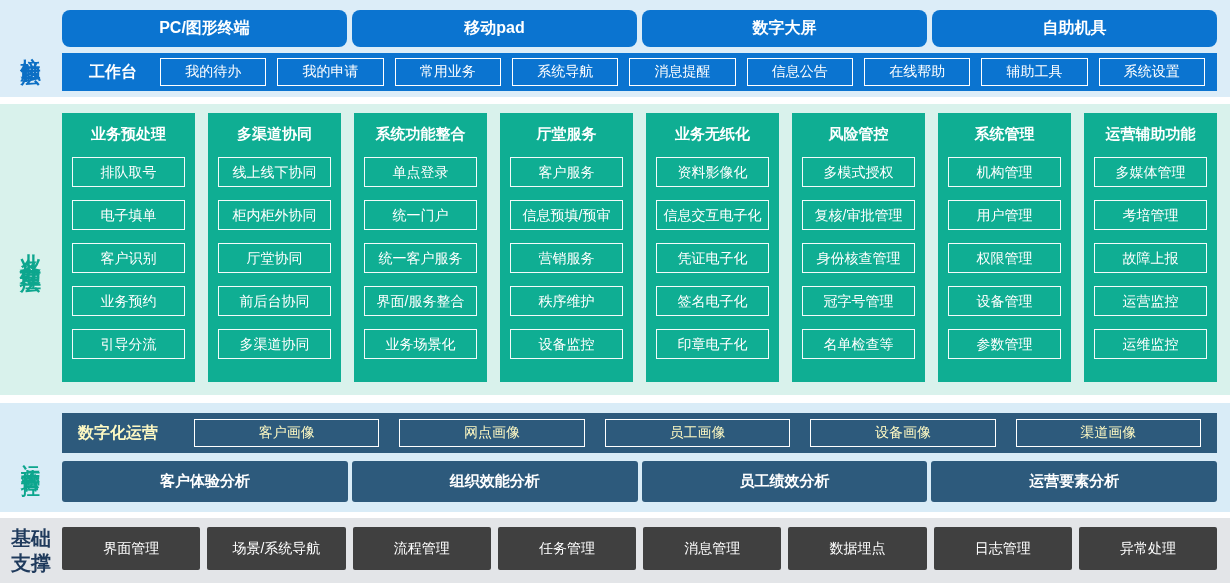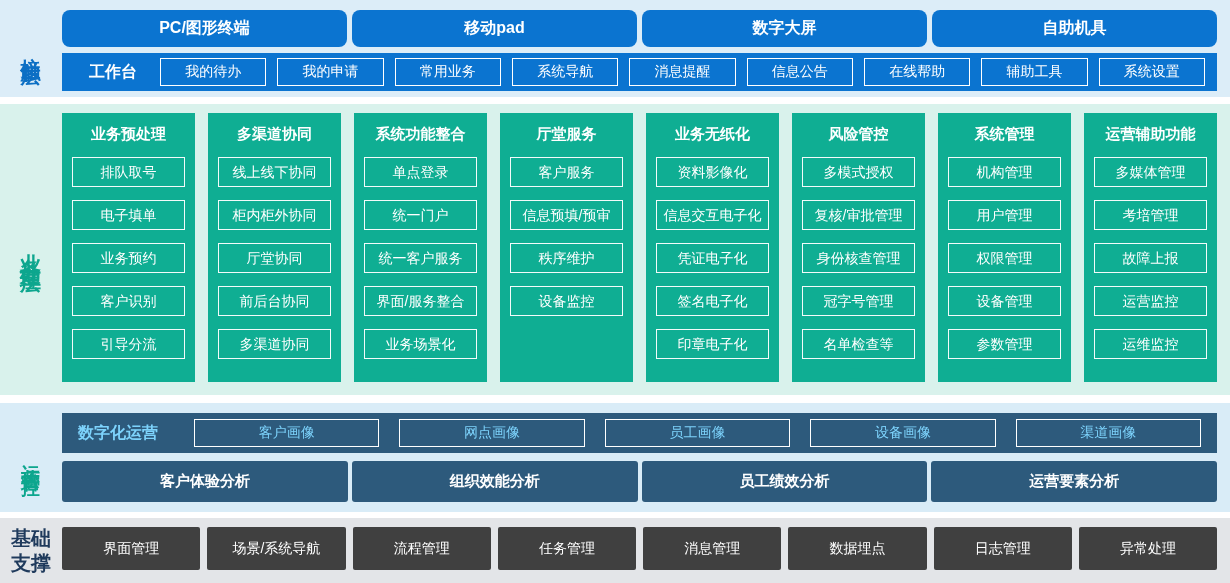--- a/index.html
+++ b/index.html
@@ -56,21 +56,21 @@
   .p-title{font-weight:bold;font-size:15px;text-align:center;margin-top:2px;}
   .p-box{
     min-height:30px;border:1px solid rgba(255,255,255,0.95);margin-top:13px;
     display:flex;align-items:center;justify-content:center;text-align:center;
     font-size:14px;line-height:1.15;box-sizing:border-box;padding:1px 2px;
   }
 
   
   .digital-bar{
     display:flex;align-items:center;margin-top:10px;height:40px;
-    background:#2d5a7c;color:#7dd3fc;padding:0 16px;box-sizing:border-box;gap:20px;
+    background:#2d5a7c;color:#fef9c3;padding:0 16px;box-sizing:border-box;gap:20px;
   }
   .digital-label{font-weight:bold;font-size:16px;flex:0 0 96px;}
   .portrait-box{
     flex:1;height:28px;border:1px solid #fff;display:flex;align-items:center;
     justify-content:center;font-size:14px;box-sizing:border-box;
   }
   .analytics-row{display:flex;gap:4px;margin-top:8px;height:41px;}
   .analytic-box{
     flex:1;background:#2d5a7c;border-radius:3px;color:#fff;
     display:flex;align-items:center;justify-content:center;
@@ -117,22 +117,22 @@
   <div class="rail rail-process">
     <div class="v-label">业务处理层</div>
   </div>
   <div class="content">
     <div class="columns">
 
       <div class="p-col">
         <div class="p-title">业务预处理</div>
         <div class="p-box">排队取号</div>
           <div class="p-box">电子填单</div>
+          <div class="p-box">客户识别</div>
           <div class="p-box">业务预约</div>
-          <div class="p-box">客户识别</div>
           <div class="p-box">引导分流</div>
       </div>
 
       <div class="p-col">
         <div class="p-title">多渠道协同</div>
         <div class="p-box">线上线下协同</div>
           <div class="p-box">柜内柜外协同</div>
           <div class="p-box">厅堂协同</div>
           <div class="p-box">前后台协同</div>
           <div class="p-box">多渠道协同</div>
@@ -144,20 +144,21 @@
           <div class="p-box">统一门户</div>
           <div class="p-box">统一客户服务</div>
           <div class="p-box">界面/服务整合</div>
           <div class="p-box">业务场景化</div>
       </div>
 
       <div class="p-col">
         <div class="p-title">厅堂服务</div>
         <div class="p-box">客户服务</div>
           <div class="p-box">信息预填/预审</div>
+          <div class="p-box">营销服务</div>
           <div class="p-box">秩序维护</div>
           <div class="p-box">设备监控</div>
       </div>
 
       <div class="p-col">
         <div class="p-title">业务无纸化</div>
         <div class="p-box">资料影像化</div>
           <div class="p-box">信息交互电子化</div>
           <div class="p-box">凭证电子化</div>
           <div class="p-box">签名电子化</div>

